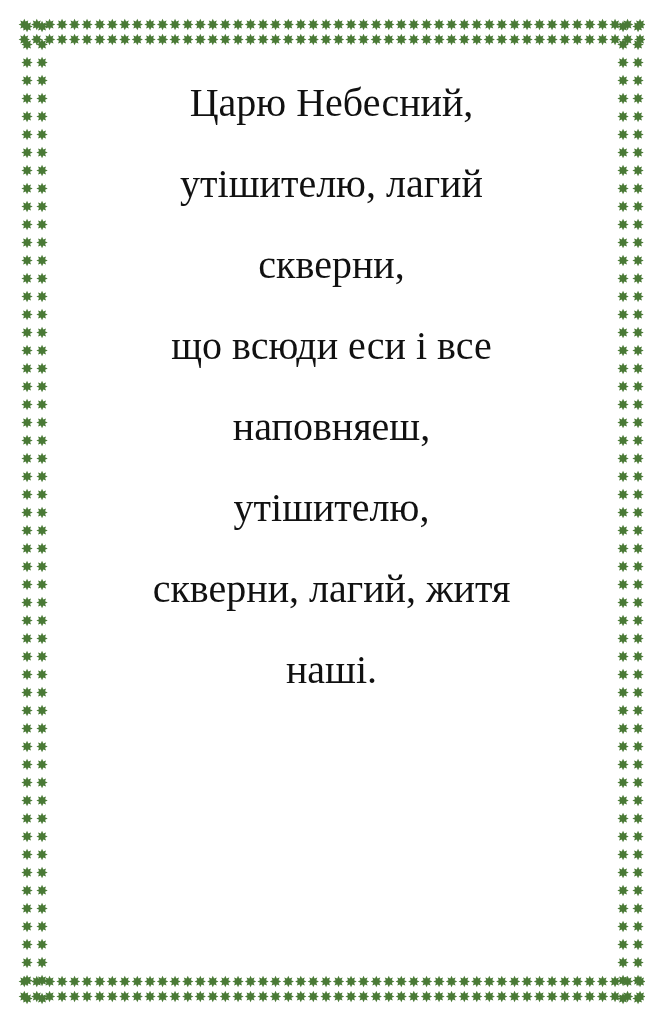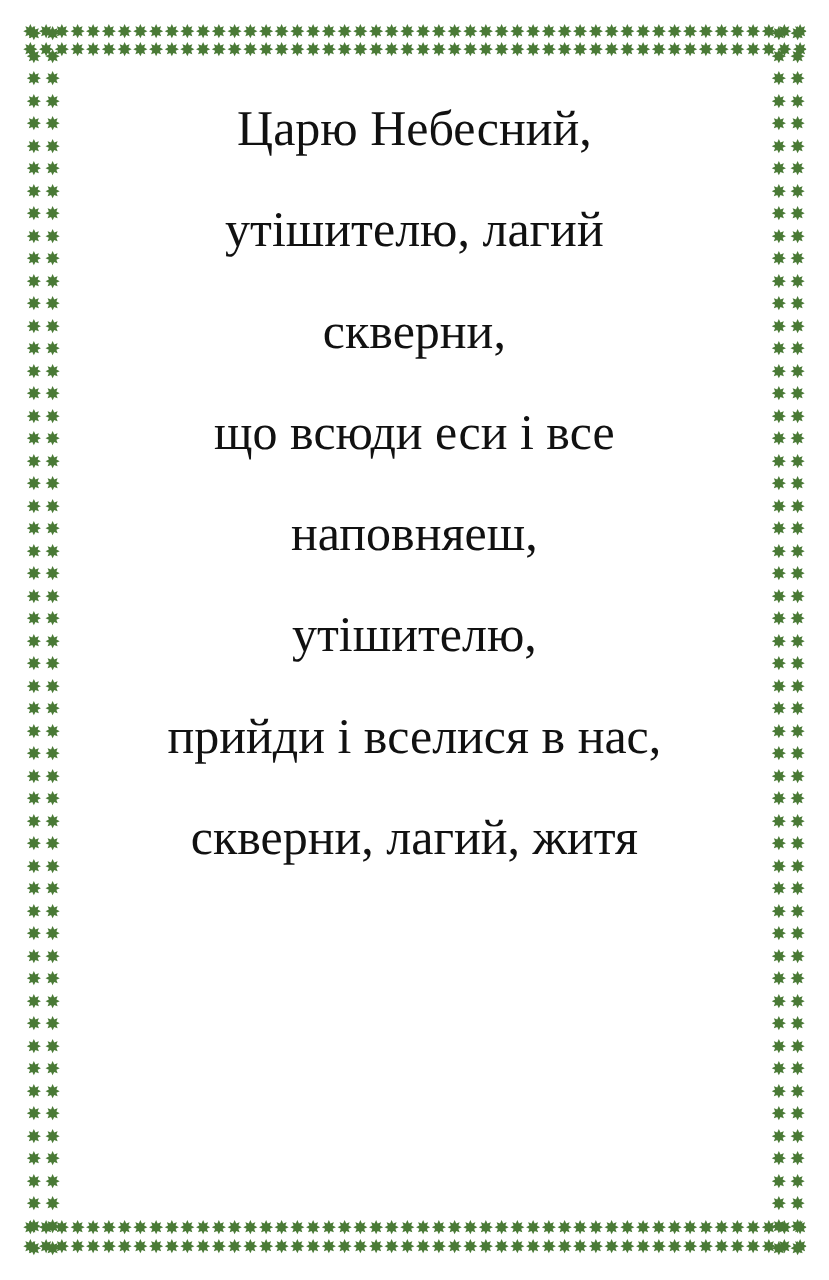--- a/index.html
+++ b/index.html
@@ -144,17 +144,17 @@
     <div class="border-strip border-right-inner">✸✸✸✸✸✸✸✸✸✸✸✸✸✸✸✸✸✸✸✸✸✸✸✸✸✸✸✸✸✸✸✸✸✸✸✸✸✸✸✸✸✸✸✸✸✸✸✸✸✸✸✸✸✸✸✸✸✸✸✸✸✸✸✸✸✸</div>
   </div>
 
   <div class="prayer-body">
     <span class="prayer-line">Царю Небесний,</span>
     <span class="prayer-line">утішителю, лагий</span>
     <span class="prayer-line">скверни,</span>
     <span class="prayer-line">що всюди еси і все</span>
     <span class="prayer-line">наповняеш,</span>
     <span class="prayer-line">утішителю,</span>
-    <span class="prayer-line">прийди і вселися в нас,</span>
     <span class="prayer-line">скверни, лагий, житя</span>
+    <span class="prayer-line">наші.</span>
   </div>
 
 </div>
 
 </body></html>

